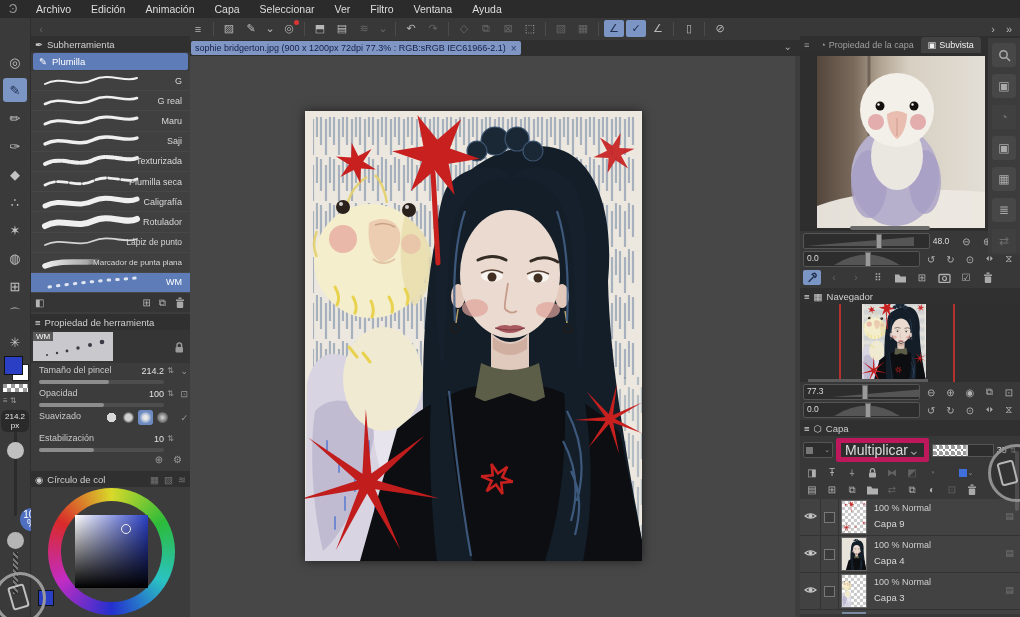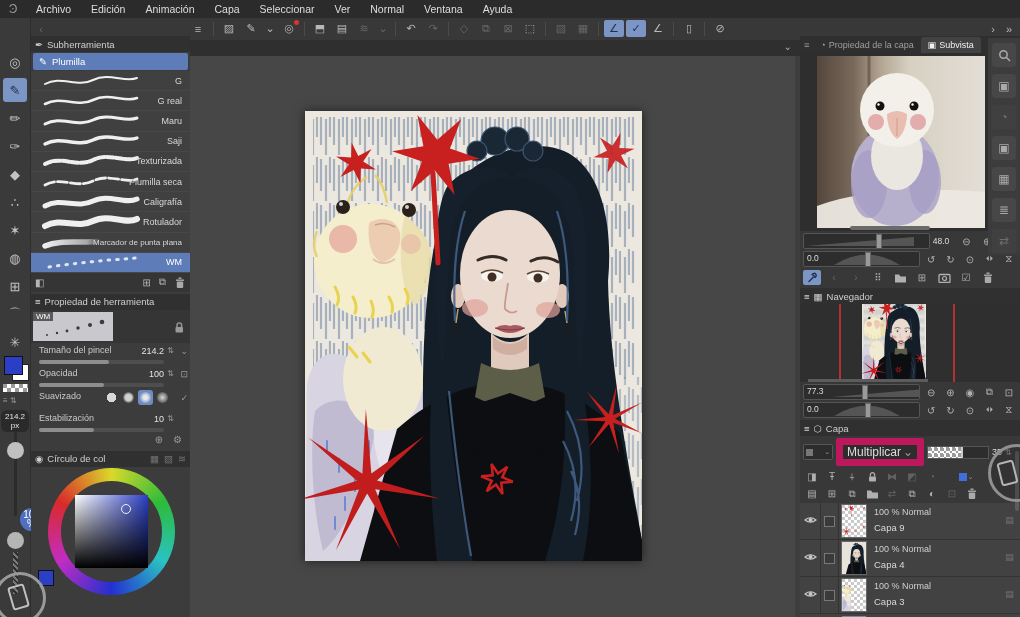--- a/index.html
+++ b/index.html
@@ -212,21 +212,21 @@
   </svg>
 
   <div class="menubar">
     <span class="logo">Ͽ</span>
     <span class="mi">Archivo</span>
     <span class="mi">Edición</span>
     <span class="mi">Animación</span>
     <span class="mi">Capa</span>
     <span class="mi">Seleccionar</span>
     <span class="mi">Ver</span>
-    <span class="mi">Normal</span>
+    <span class="mi">Filtro</span>
     <span class="mi">Ventana</span>
     <span class="mi">Ayuda</span>
   </div>
 
   <div class="toolbar">
     <div class="tbgrp" style="left:2px;">
       <span class="ib sm">«</span>
       <span class="ib sm dim">«</span>
       <span class="ib sm dim">‹</span>
     </div>
@@ -265,20 +265,24 @@
       <span class="vdiv"></span>
       <span class="ib">⊘</span>
     </div>
     <div class="tbgrp" style="right:4px;">
       <span class="ib sm">›</span>
       <span class="ib sm">»</span>
     </div>
   </div>
 
   <div class="tabbar">
+    <div class="doctab">
+      <span>sophie bridgerton.jpg (900 x 1200px 72dpi 77.3% : RGB:sRGB IEC61966-2.1)</span>
+      <span class="x">×</span>
+    </div>
     <span class="abs" style="right:8px;top:1px;color:#aaa;">⌄</span>
   </div>
 
   <div class="toolstrip">
     <span class="tool" style="top:32px;">◎</span>
     <span class="tool on" style="top:60px;">✎</span>
     <span class="tool" style="top:88px;">✏</span>
     <span class="tool" style="top:116px;">✑</span>
     <span class="tool" style="top:144px;">◆</span>
     <span class="tool" style="top:172px;">∴</span>
@@ -351,20 +355,26 @@
       <svg width="100" height="16">
           <path d="M4,12 C20,3 36,15 52,7 S84,11 96,5" stroke="#efefef" stroke-width="5" fill="none" stroke-linecap="round"></path>
         </svg>
       <span class="bl">Caligrafía</span>
       </div>
     <div class="brow">
       <svg width="100" height="16">
           <path d="M4,12 C20,3 36,15 52,7 S84,11 96,5" stroke="#efefef" stroke-width="6" fill="none" stroke-linecap="round"></path>
         </svg>
       <span class="bl">Rotulador</span>
+      </div>
+    <div class="brow">
+      <svg width="100" height="16">
+          <path d="M4,11 C20,3 36,14 52,7 S84,10 96,5" stroke="#efefef" stroke-width="1.8" fill="none" stroke-linecap="round" opacity=".85"></path>
+        </svg>
+      <span class="bl" style="font-size:8.5px">Lápiz de punto</span>
       </div>
     <div class="brow">
       <svg width="100" height="16">
           <path d="M4,12 C20,5 40,10 60,7" stroke="url(#fadeG)" stroke-width="5.5" fill="none" stroke-linecap="round"></path>
         </svg>
       <span class="bl" style="font-size:8px">Marcador de punta plana</span>
       </div>
     <div class="brow sel">
       <svg width="100" height="16">
           <path d="M8,13 C28,10 48,8 68,6 88,5 92,4 96,4" stroke="#dfe6f2" stroke-width="3" fill="none" stroke-linecap="round" stroke-dasharray="1.5 7"></path>
@@ -629,21 +639,21 @@
     <div class="phead">
       <span>≡</span>
       <span>⬡</span>
       <span>Capa</span>
     </div>
     <div style="display:flex;align-items:center;gap:3px;padding:2px 3px;">
       <span style="width:24px;height:14px;background:#2d2d2d;border:1px solid #555;border-radius:2px;display:flex;align-items:center;justify-content:space-between;padding:0 2px;color:#999;font-size:7px;">
           <i style="width:7px;height:7px;background:#777;display:block;"></i>
           <span>⌄</span>
         </span>
-      <span style="flex:0 0 66px;height:14px;background:#2d2d2d;border:7px solid #be185d;border-radius:2px;display:flex;align-items:center;justify-content:space-between;padding:0 4px;color:#ddd;font-size:12px;">
+      <span style="flex:0 0 66px;height:14px;background:#2d2d2d;border:5px solid #be185d;border-radius:2px;display:flex;align-items:center;justify-content:space-between;padding:0 4px;color:#ddd;font-size:14px;">
         <span>Multiplicar</span>
         <span style="color:#999;">⌄</span>
       </span>
       <span style="position:relative;width:60px;height:11px;background:#2d2d2d;border:1px solid #555;overflow:hidden;">
         <i class="chkstrip" style="position:absolute;left:0;top:0;bottom:0;width:55%;display:block;background-size:6px 6px;"></i>
         <i style="position:absolute;left:55%;top:0;bottom:0;width:2px;background:#ccc;display:block;"></i>
       </span>
       <span style="font-size:9px;color:#ddd;">35</span>
       <span style="font-size:8px;color:#999;">⇅</span>
     </div>

